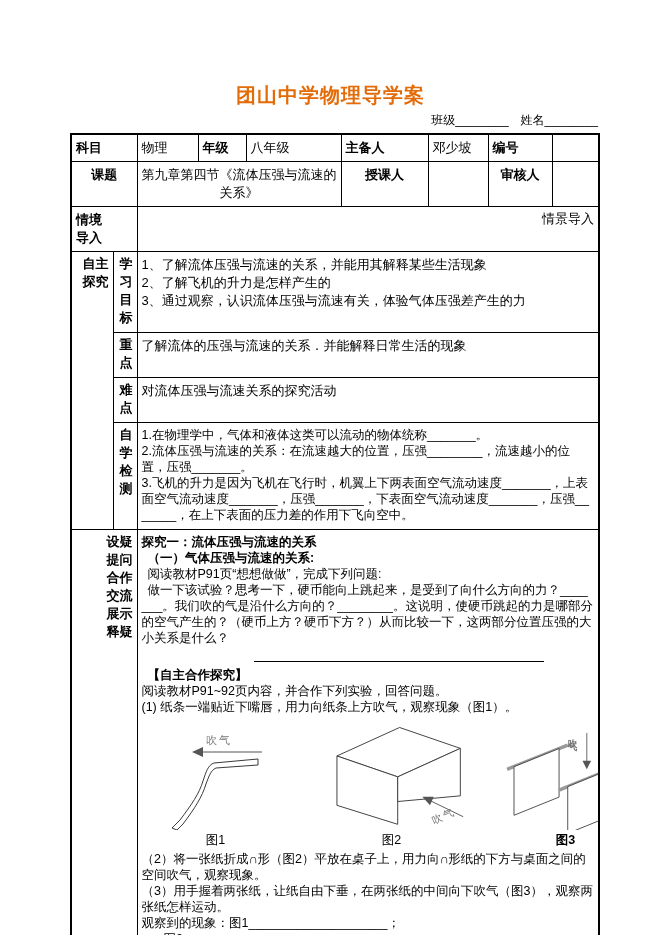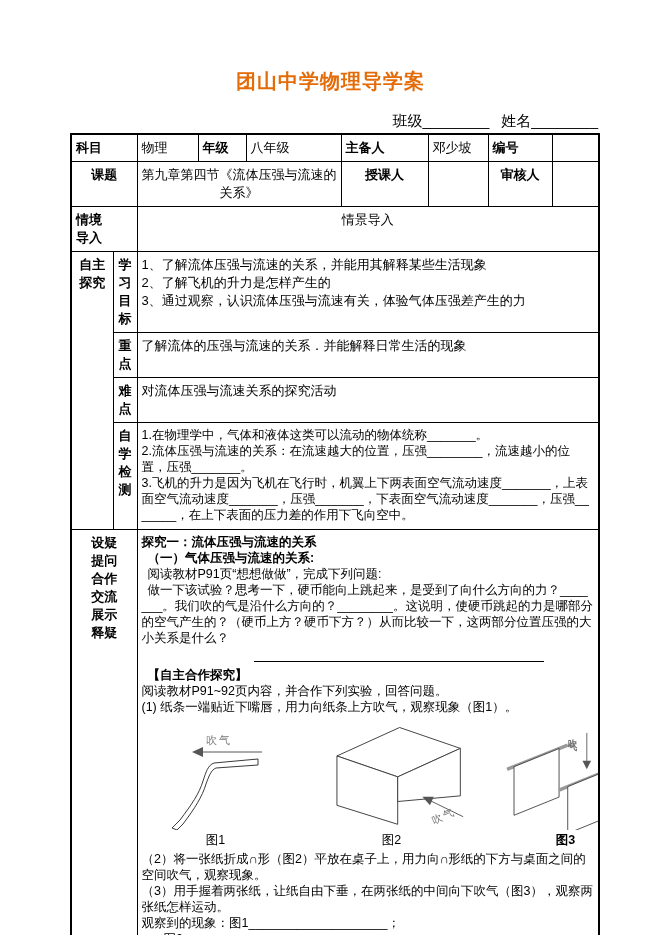--- a/index.html
+++ b/index.html
@@ -1,28 +1,28 @@
 <!DOCTYPE html>
 <html><head>
 <meta charset="utf-8">
 <style>
   html,body{margin:0;padding:0;background:#fff;}
   .page{position:relative;width:661px;height:935px;background:#fff;overflow:hidden;
         font-family:"Liberation Sans", sans-serif;color:#000;}
-  .doc-title{position:absolute;top:68px;left:0;width:100%;text-align:center;
+  .doc-title{position:absolute;top:82px;left:0;width:100%;text-align:center;
              font-size:20px;font-weight:bold;color:#e36c09;letter-spacing:1px;}
-  .class-line{position:absolute;top:112px;left:70px;width:528px;text-align:right;font-size:15px;}
+  .class-line{position:absolute;top:112px;left:70px;width:528px;text-align:right;font-size:12px;}
   .class-line .gap{display:inline-block;width:12px;}
   table.doc{position:absolute;top:133px;left:70px;width:528px;border-collapse:collapse;
             table-layout:fixed;border:2px solid #000;}
   table.doc td{border:1px solid #000;font-size:13px;line-height:18px;vertical-align:top;
                padding:4px 4px;word-break:break-all;overflow:hidden;}
   td.lbl{font-weight:bold;}
   td.pre{white-space:pre-line;}
-  td.hc{text-align:center;}
+  td.hc{text-align:right;font-family:Liberation Mono, monospace;}
   td.vc{vertical-align:middle;}
   tr.r1{height:22px;} tr.r2{height:37px;text-align:center;} tr.r3{height:36px;margin-top:24px;}
   tr.r4a{height:79px;} tr.r4b{height:31px;} tr.r4c{height:30px;} tr.r4d{height:107px;}
   tr.r5{height:380px;}
   .st div{font-size:12.5px;line-height:16px;}
   .iq{padding:2px 5px 0 4px;}
   .iq .ln{font-size:12.5px;line-height:16px;}
   .iq .bold{font-weight:bold;}
   .iq .ind{text-indent:6px;}
   .answer-line{height:13px;border-bottom:1px solid #000;width:290px;margin:2px 0 5px 112px;}

